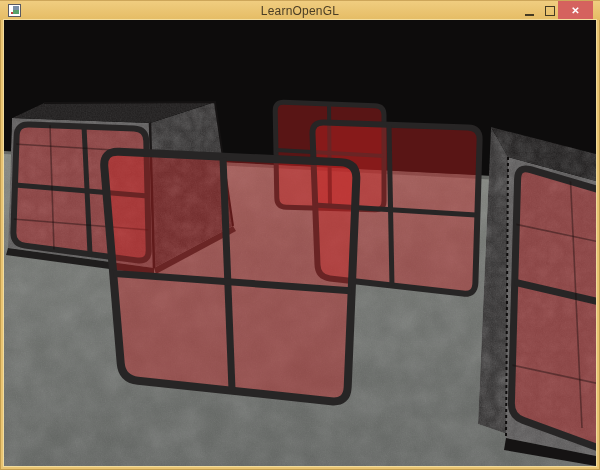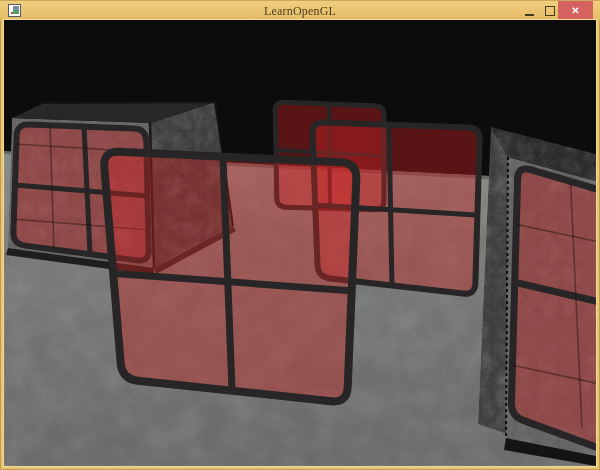--- a/index.html
+++ b/index.html
@@ -6,21 +6,21 @@
   .app{
     position:relative;width:600px;height:470px;
     background:#e9c472;
     font-family:"Liberation Sans",sans-serif;
     box-shadow:inset 0 0 0 1px #c49d4e;
     overflow:hidden;
   }
   .titlebar{
     position:absolute;left:0;top:0;width:600px;height:20px;
     background:linear-gradient(#f0cd80,#e5bc64);
-    border-top:1px solid #cda65a;box-sizing:border-box;font-family:Liberation Serif, serif;
+    border-top:1px solid #cda65a;box-sizing:border-box;
   }
   .title{
     position:absolute;left:0;right:0;top:3px;text-align:center;
     font-size:12px;color:#4a3d24;letter-spacing:0.2px;
   }
   .app-icon{
     position:absolute;left:8px;top:3px;width:13px;height:13px;
     background:#fff;border:1px solid #5a5a62;box-sizing:border-box;
   }
   .app-icon .ic-a{position:absolute;right:1px;top:1px;width:6px;height:4px;background:#7a8fa6;}

